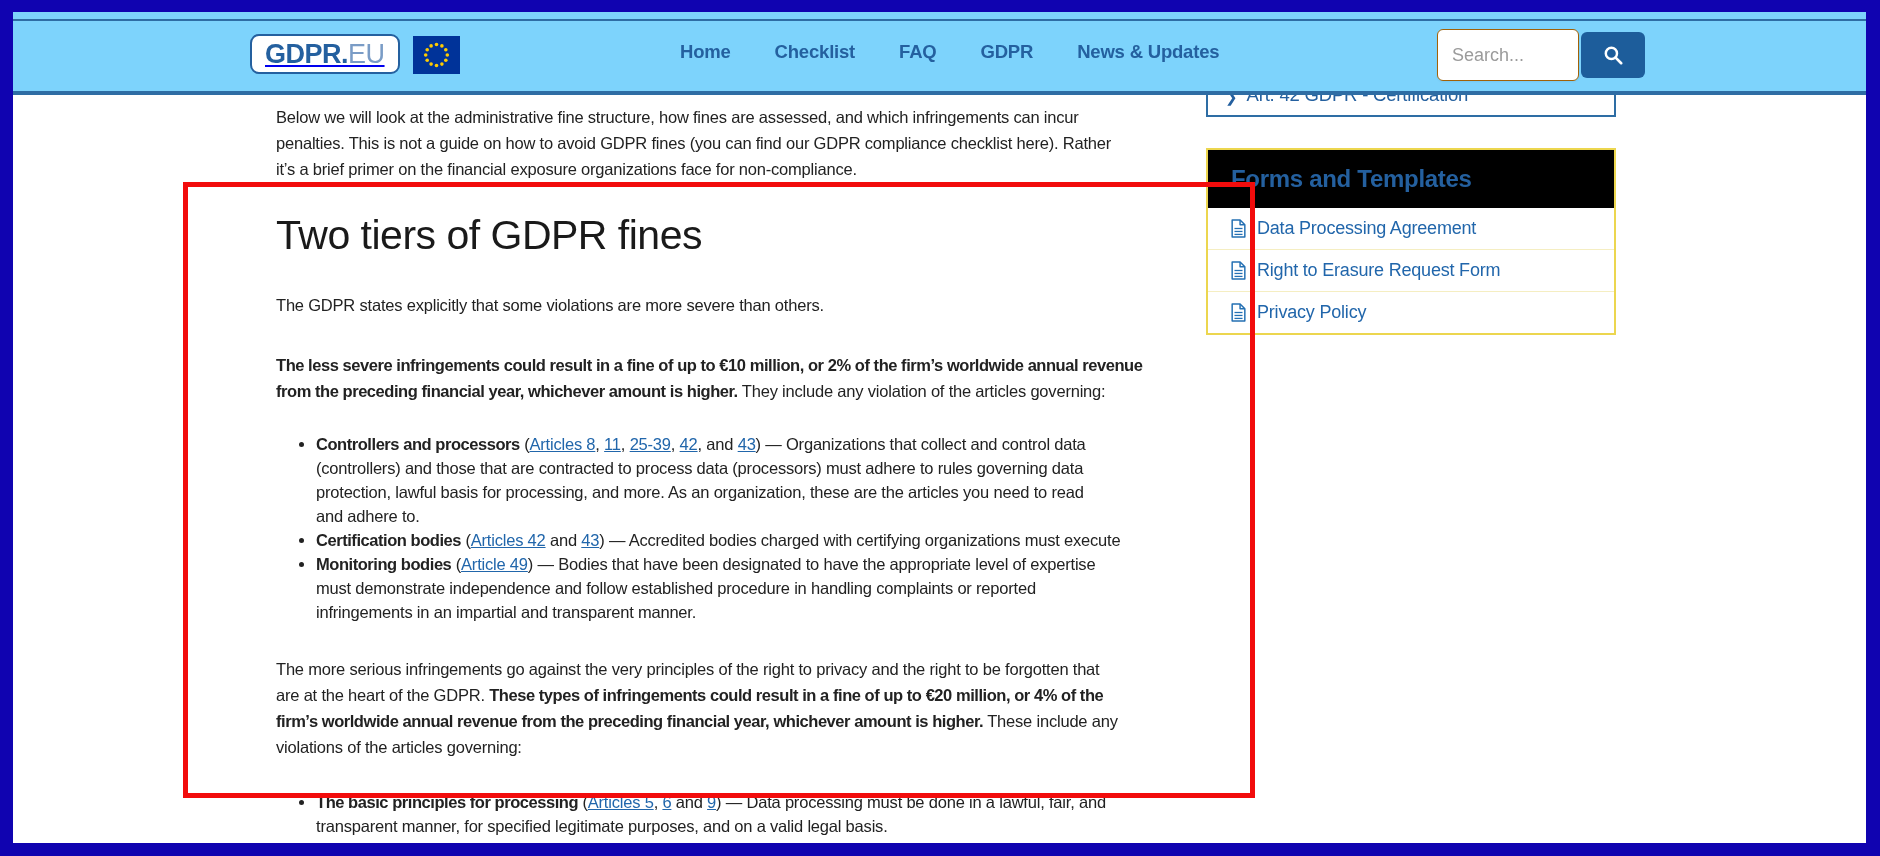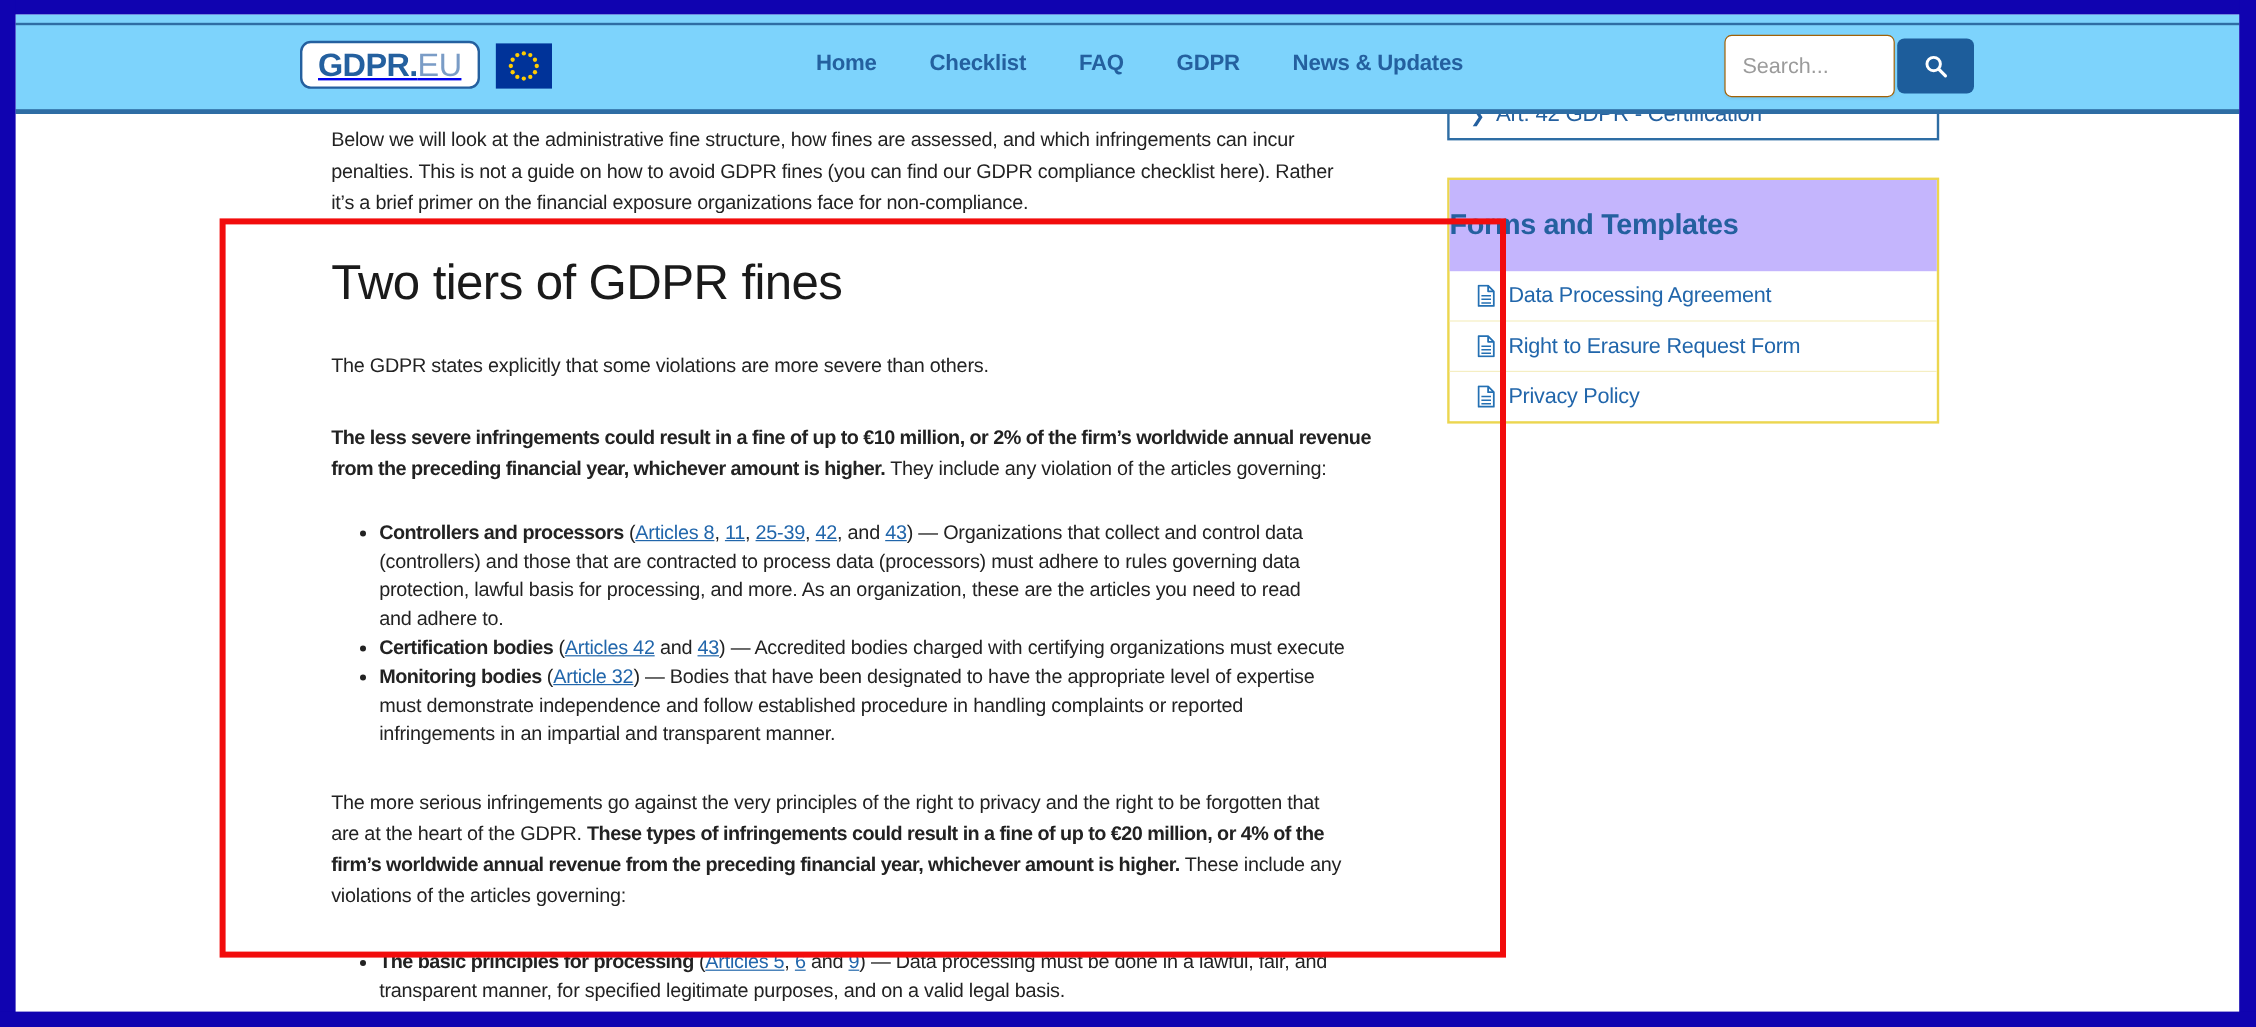--- a/index.html
+++ b/index.html
@@ -31,21 +31,21 @@
   .search-btn{position:absolute;left:1568px;top:20px;width:64px;height:46px;border:none;
           border-radius:6px;background:#1d5d9b;cursor:pointer;display:flex;align-items:center;justify-content:center;}
   
   .art-box{position:absolute;left:1206px;top:58px;width:410px;height:59px;box-sizing:border-box;
            background:#fff;border:2px solid #2e6da4;z-index:10;
            display:flex;align-items:flex-end;padding:0 0 9px 17px;}
   .art-box .chev{color:#24609f;font-size:15px;font-weight:bold;margin-right:9px;}
   .art-box a{color:#24609f;font-size:18.5px;text-decoration:none;letter-spacing:-0.2px;}
   .forms-box{position:absolute;left:1206px;top:148px;width:410px;box-sizing:border-box;
              background:#fff;border:2px solid #ecd64f;z-index:10;}
-  .forms-head{height:76px;background:#c4b5fd;display:flex;align-items:center;}
+  .forms-head{height:58px;background:#000000;display:flex;align-items:center;padding-left:23px;}
   .forms-head h3{margin:0;font-size:24px;font-weight:bold;color:#24609f;letter-spacing:-0.3px;}
   .forms-row{height:41px;display:flex;align-items:center;padding-left:23px;gap:11px;}
   .forms-row + .forms-row{border-top:1px solid #f5eec2;}
   .forms-row a{color:#2166ab;font-size:18px;text-decoration:none;letter-spacing:-0.2px;}
   .doc-icon{display:block;flex:none;}
   
   .article{position:absolute;left:276px;top:96px;width:960px;color:#222;z-index:5;
            font-size:16.5px;letter-spacing:-0.2px;}
   .article p{margin:0;line-height:26px;white-space:nowrap;}
   .article .p-intro{margin-top:8px;}
@@ -153,21 +153,21 @@
   </div>
 
   <div class="article">
     <p class="p-intro"><span>Below we will look at the administrative fine structure, how fines are assessed, and which infringements can incur</span><br><span>penalties. This is not a guide on how to avoid GDPR fines (you can find our GDPR compliance checklist here). Rather</span><br><span>it’s a brief primer on the financial exposure organizations face for non-compliance.</span></p>
     <h1>Two tiers of GDPR fines</h1>
     <p class="p-explicit">The GDPR states explicitly that some violations are more severe than others.</p>
     <p class="p-tier"><span class="b">The less severe infringements could result in a fine of up to €10 million, or 2% of the firm’s worldwide annual revenue</span><br><span class="b">from the preceding financial year, whichever amount is higher.</span><span> They include any violation of the articles governing:</span></p>
     <ul>
       <li><span class="b">Controllers and processors</span><span> (</span><a href="#" class="lnk">Articles 8</a><span>, </span><a href="#" class="lnk">11</a><span>, </span><a href="#" class="lnk">25-39</a><span>, </span><a href="#" class="lnk">42</a><span>, and </span><a href="#" class="lnk">43</a><span>) — Organizations that collect and control data</span><br><span>(controllers) and those that are contracted to process data (processors) must adhere to rules governing data</span><br><span>protection, lawful basis for processing, and more. As an organization, these are the articles you need to read</span><br><span>and adhere to.</span></li>
       <li><span class="b">Certification bodies</span><span> (</span><a href="#" class="lnk">Articles 42</a><span> and </span><a href="#" class="lnk">43</a><span>) — Accredited bodies charged with certifying organizations must execute</span><br></li>
-      <li><span class="b">Monitoring bodies</span><span> (</span><a href="#" class="lnk">Article 32</a><span>) — Bodies that have been designated to have the appropriate level of expertise</span><br><span>must demonstrate independence and follow established procedure in handling complaints or reported</span><br><span>infringements in an impartial and transparent manner.</span></li>
+      <li><span class="b">Monitoring bodies</span><span> (</span><a href="#" class="lnk">Article 49</a><span>) — Bodies that have been designated to have the appropriate level of expertise</span><br><span>must demonstrate independence and follow established procedure in handling complaints or reported</span><br><span>infringements in an impartial and transparent manner.</span></li>
     </ul>
     <p class="p-serious"><span>The more serious infringements go against the very principles of the right to privacy and the right to be forgotten that</span><br><span>are at the heart of the GDPR. </span><span class="b">These types of infringements could result in a fine of up to €20 million, or 4% of the</span><br><span class="b">firm’s worldwide annual revenue from the preceding financial year, whichever amount is higher.</span><span> These include any</span><br><span>violations of the articles governing:</span></p>
     <ul class="second">
       <li><span class="b">The basic principles for processing</span><span> (</span><a href="#" class="lnk">Articles 5</a><span>, </span><a href="#" class="lnk">6</a><span> and </span><a href="#" class="lnk">9</a><span>) — Data processing must be done in a lawful, fair, and</span><br><span>transparent manner, for specified legitimate purposes, and on a valid legal basis.</span></li>
     </ul>
   </div>
 
   <div class="annot"></div>
 
 </div>

